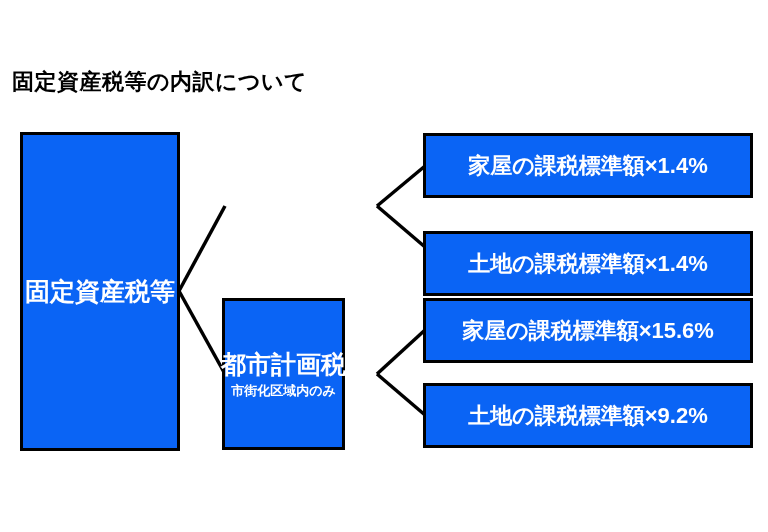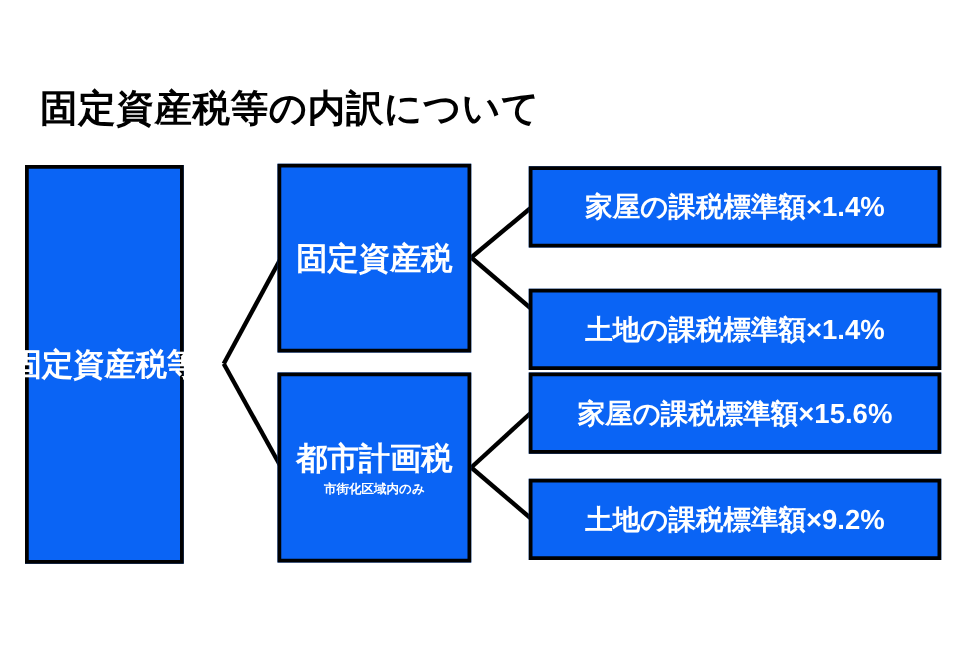--- a/index.html
+++ b/index.html
@@ -27,58 +27,58 @@
     left: 0; top: 0;
     width: 768px; height: 532px;
   }
   #connectors line {
     stroke: var(--connector);
     stroke-width: 3.5;
     stroke-linecap: butt;
   }
   .page-title {
     position: absolute;
-    left: 32px;
+    left: 12px;
     top: 67px;
-    font-size: 30px;
+    font-size: 22px;
     font-weight: bold;
     color: var(--title-text);
     white-space: nowrap;
     letter-spacing: 0.5px;
   }
   .node {
     position: absolute;
     background: var(--box-fill);
     border: 3px solid var(--box-border);
     color: var(--box-text);
     font-weight: bold;
     display: flex;
     flex-direction: column;
     align-items: center;
     justify-content: center;
     text-align: right;
     white-space: nowrap;
   }
   .node-root {
     left: 20px; top: 132px;
-    width: 127px; height: 319px;
+    width: 160px; height: 319px;
     font-size: 25px;
   }
   .node-branch-1 {
     left: 222px; top: 131px;
     width: 155px; height: 151px;
     font-size: 25px;
   }
   .node-branch-2 {
     left: 222px; top: 298px;
-    width: 155px; height: 152px;
+    width: 123px; height: 152px;
     font-size: 25px;
   }
   .node-branch-2 .sublabel {
-    font-size: 10px;
+    font-size: 13px;
     margin-top: 1px;
   }
   .node-leaf {
     left: 423px;
     width: 330px; height: 65px;
     font-size: 22px;
   }
   .node-leaf-1 { top: 133px; }
   .node-leaf-2 { top: 215px; margin-top: 16px; }
   .node-leaf-3 { top: 298px; }
@@ -97,23 +97,20 @@
     <line x1="377" y1="374" x2="425" y2="330"></line>
     <line x1="377" y1="374" x2="425" y2="415"></line>
   </svg>
 
   <h1 class="page-title">固定資産税等の内訳について</h1>
 
   <div class="node node-root">
     <span>固定資産税等</span>
   </div>
 
-  <div class="node node-branch-1">
-    <span>固定資産税</span>
-  </div>
 
   <div class="node node-branch-2">
     <span>都市計画税</span>
     <span class="sublabel">市街化区域内のみ</span>
   </div>
 
   <div class="node node-leaf node-leaf-1">
     <span>家屋の課税標準額×1.4%</span>
   </div>
 

